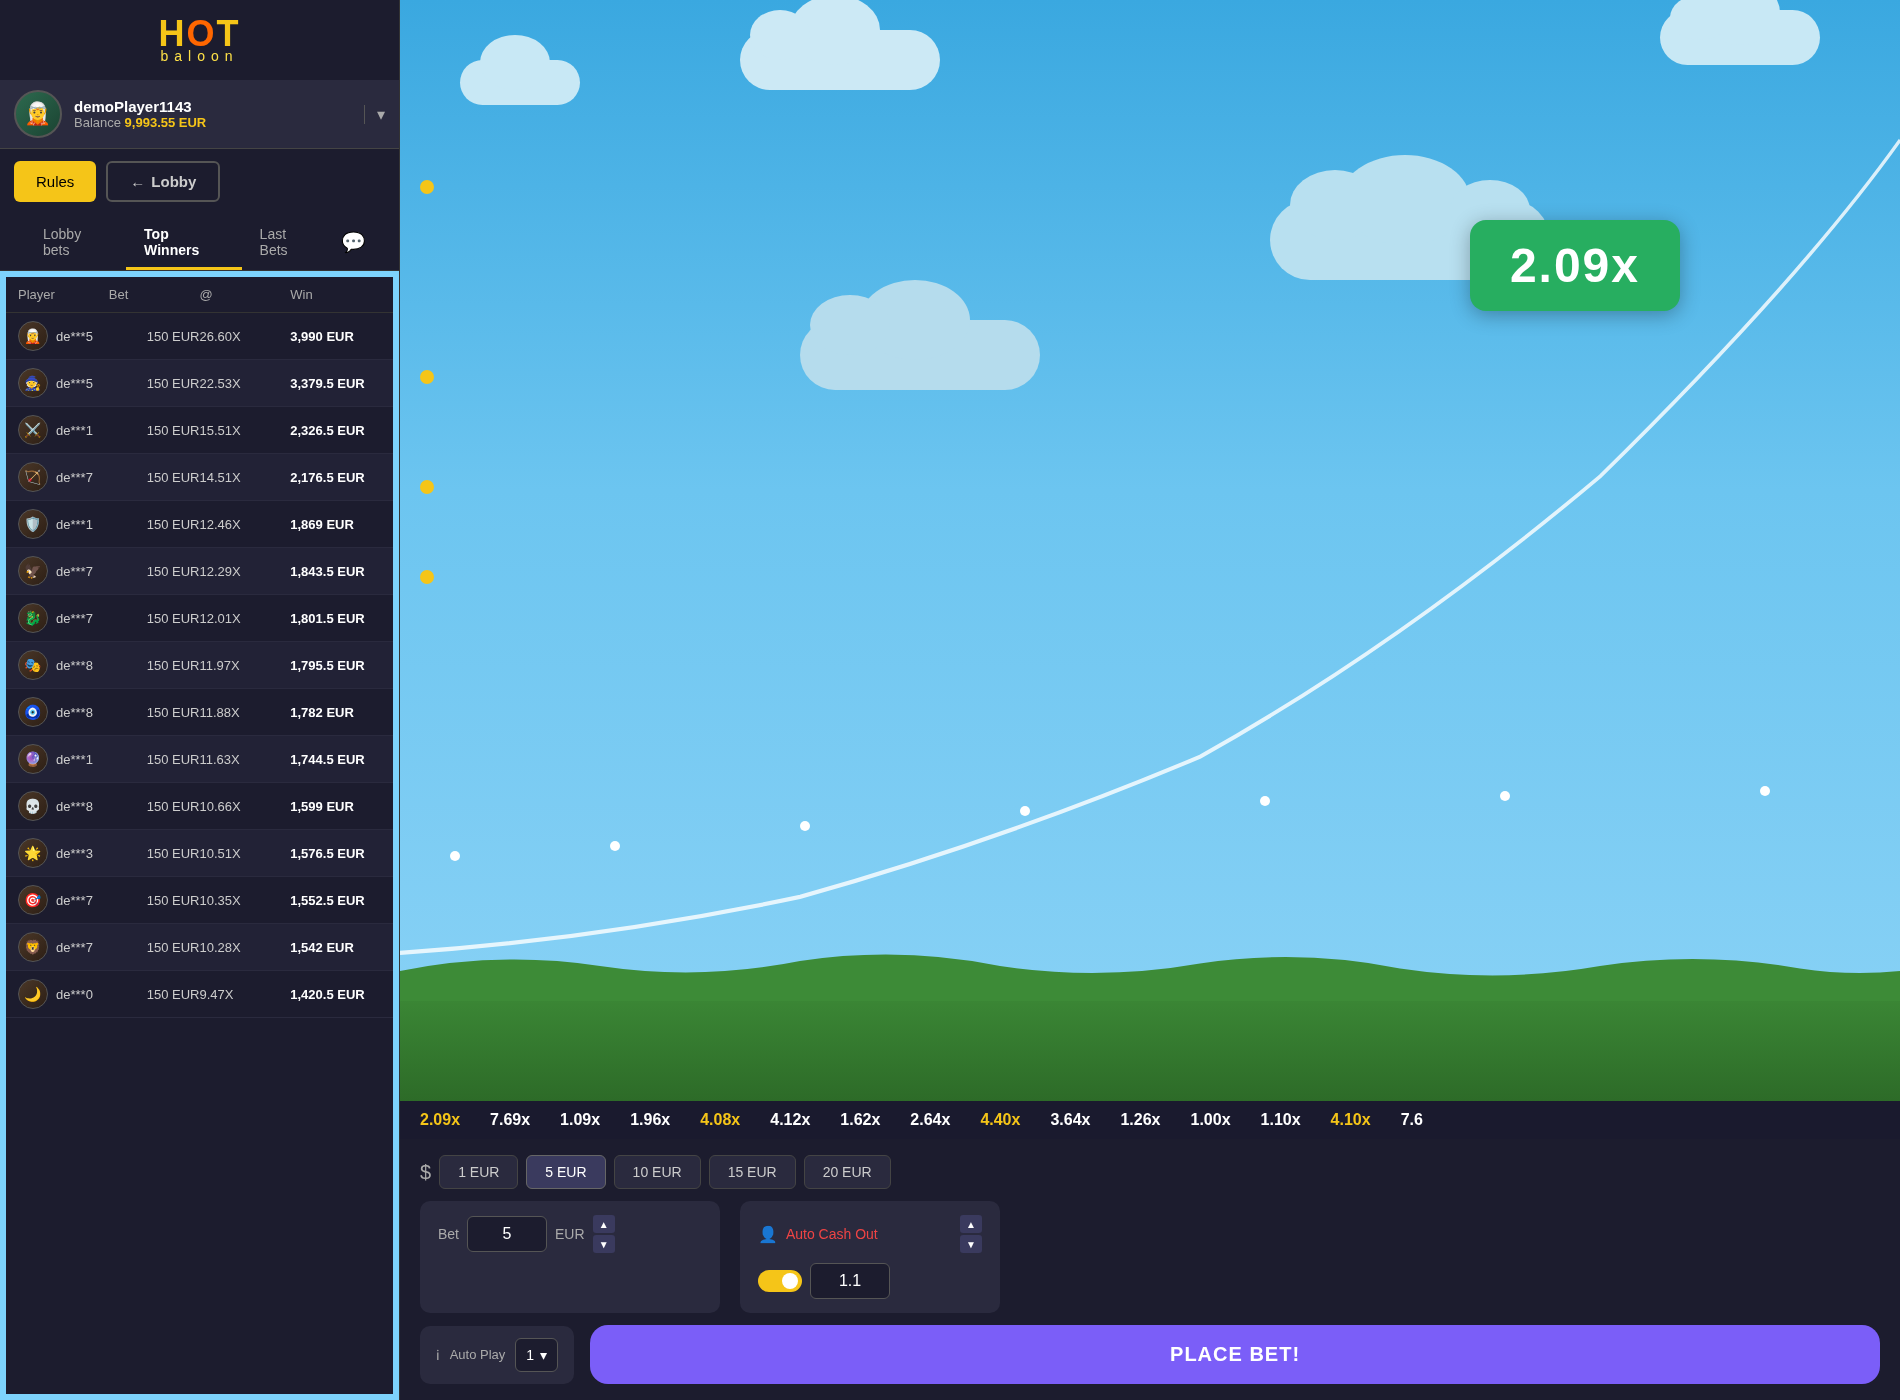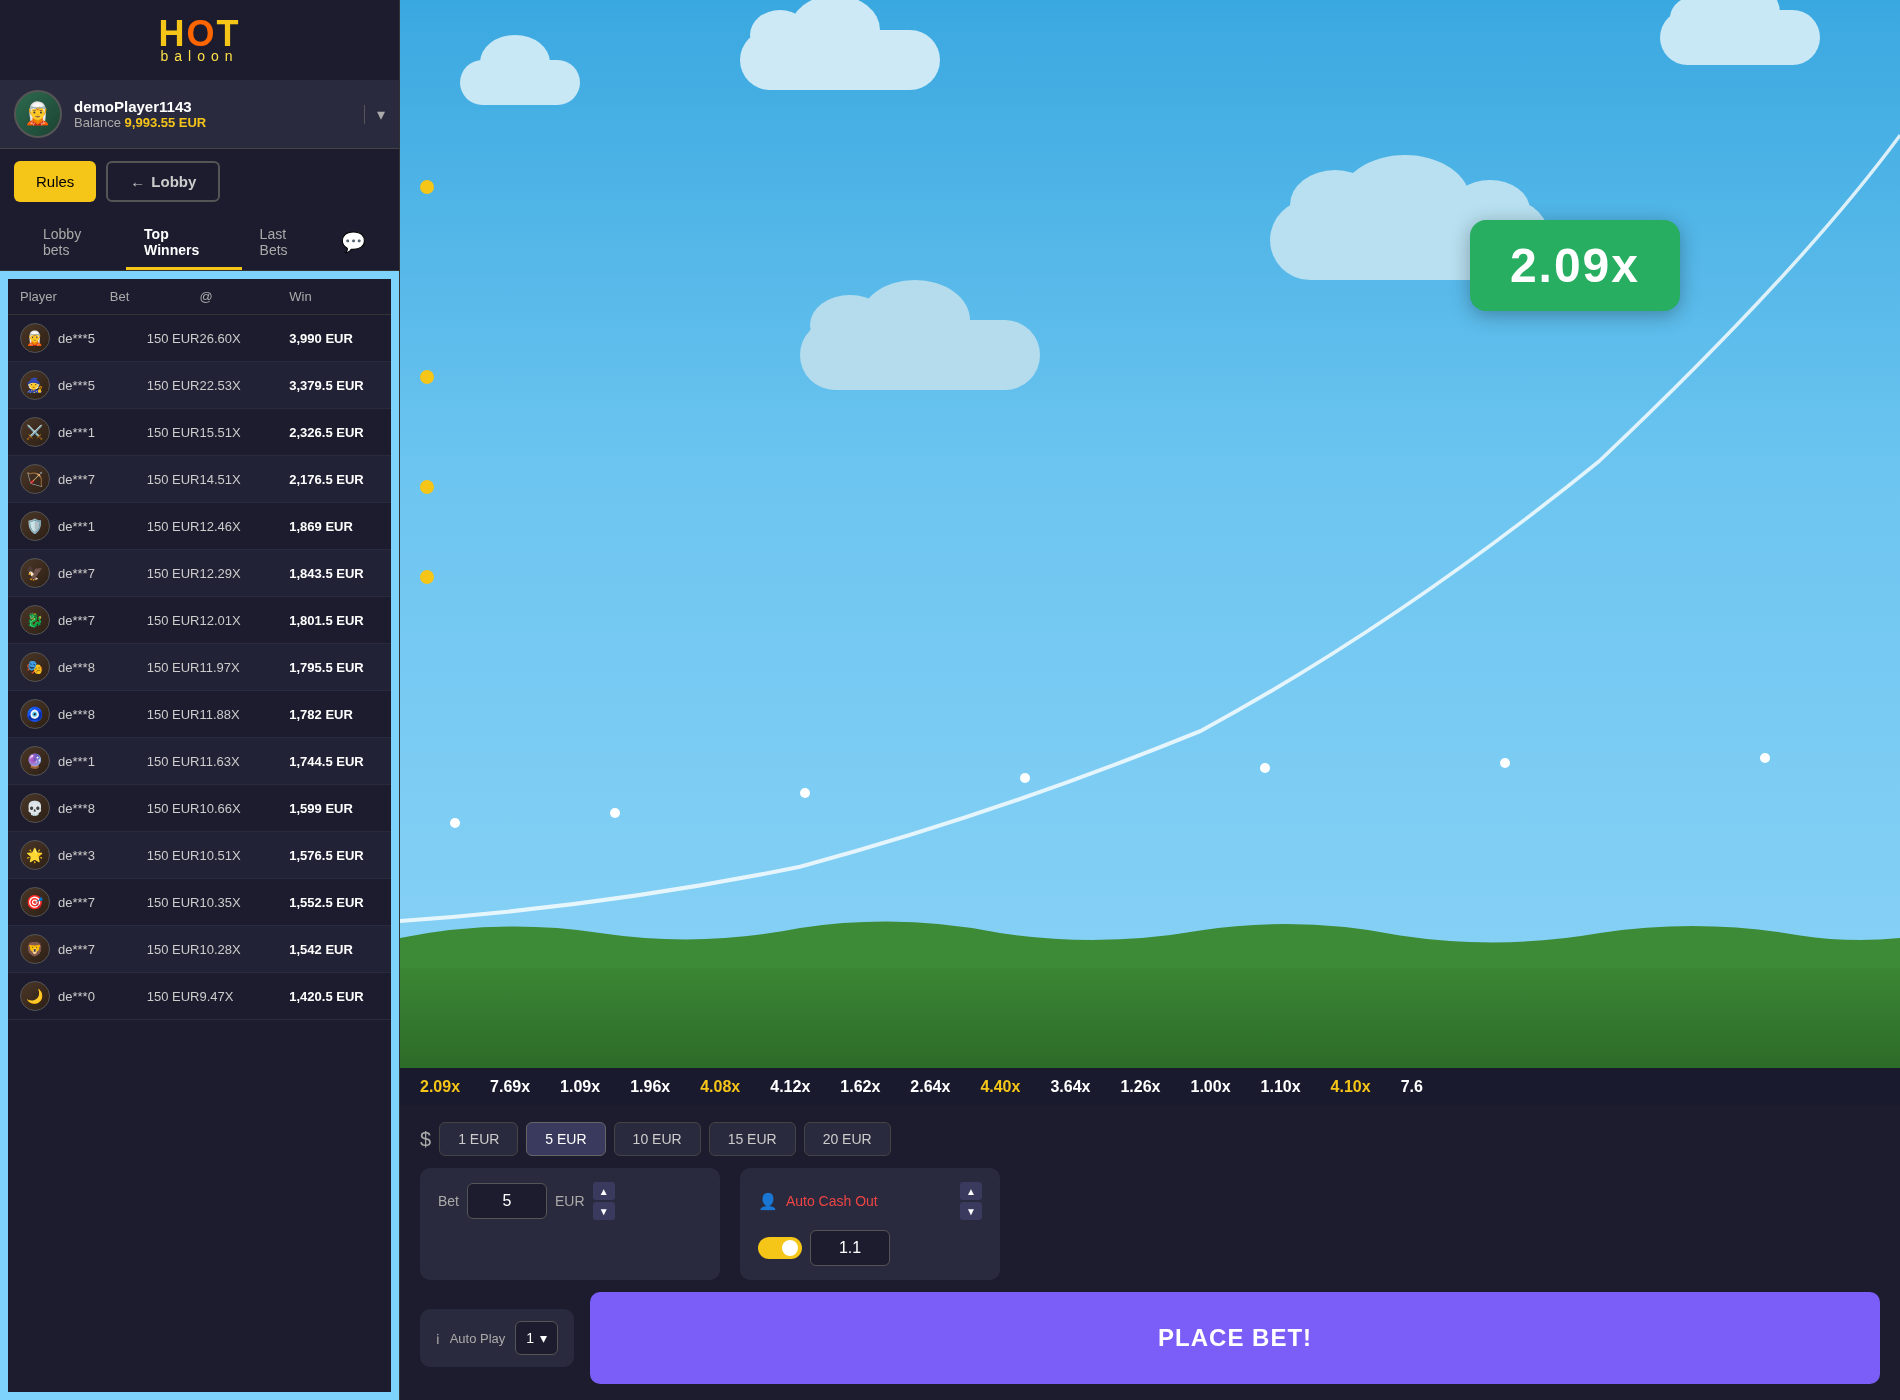--- a/index.html
+++ b/index.html
@@ -155,21 +155,21 @@
       margin-left: auto;
       color: #aaa;
       font-size: 20px;
       cursor: pointer;
       padding: 8px;
     }
 
     .table-container {
       flex: 1;
       overflow-y: auto;
-      border: 8px solid #7dd3fc;
+      border: 6px solid #7dd3fc;
     }
     .table-header {
       display: grid;
       grid-template-columns: 1fr 1fr 1fr 1fr;
       padding: 10px 12px;
       background: #1c1c2e;
       border-bottom: 1px solid #333;
     }
     .table-header span {
       color: #aaa;
@@ -453,24 +453,24 @@
       cursor: pointer;
       display: flex;
       align-items: center;
       gap: 6px;
     }
     .place-bet-btn {
       flex: 1;
       background: #7b5ef8;
       color: #fff;
       border: none;
-      padding: 32px;
-      font-size: 24px;
+      padding: 18px;
+      font-size: 20px;
       font-weight: 900;
-      border-radius: 10px;
+      border-radius: 18px;
       cursor: pointer;
       letter-spacing: 1px;
     }
 
     
     .chart-svg {
       position: absolute;
       bottom: 0;
       left: 0;
       right: 0;

